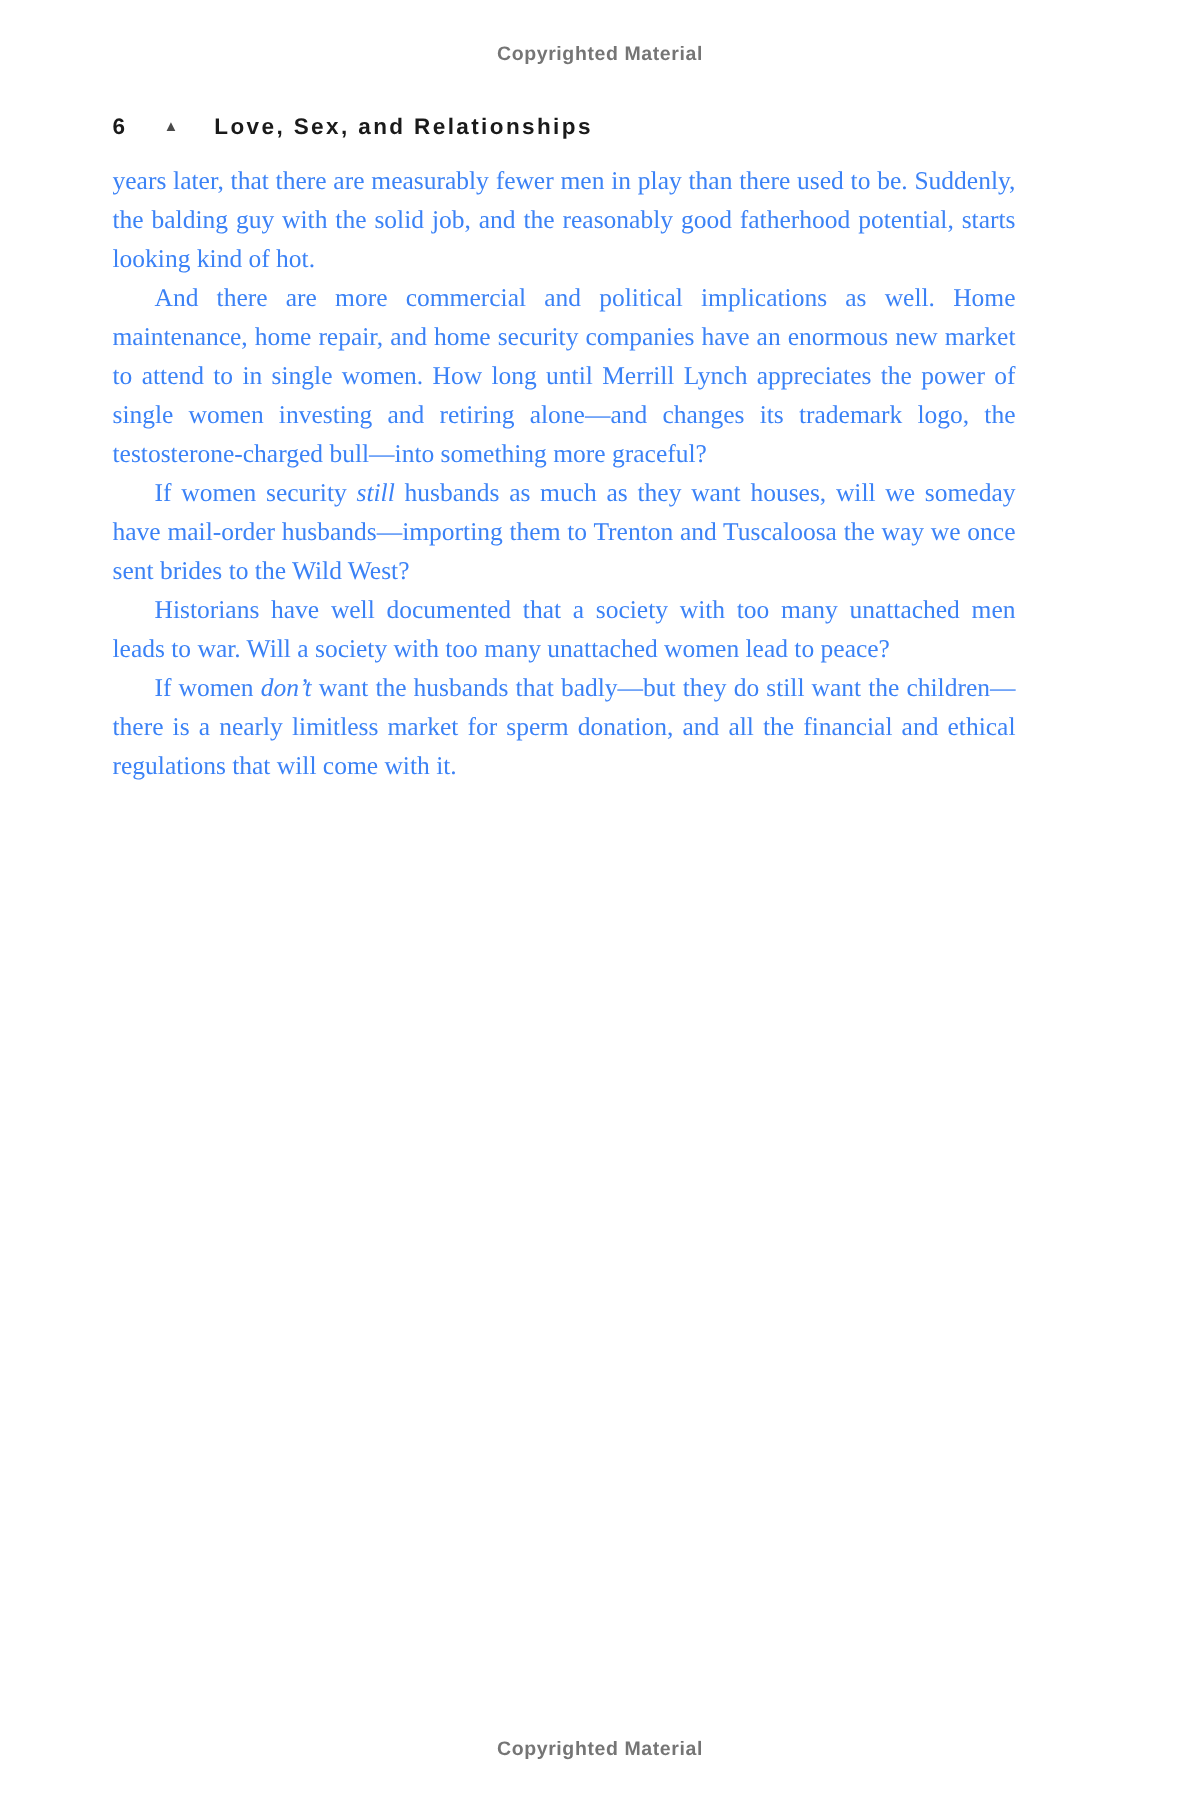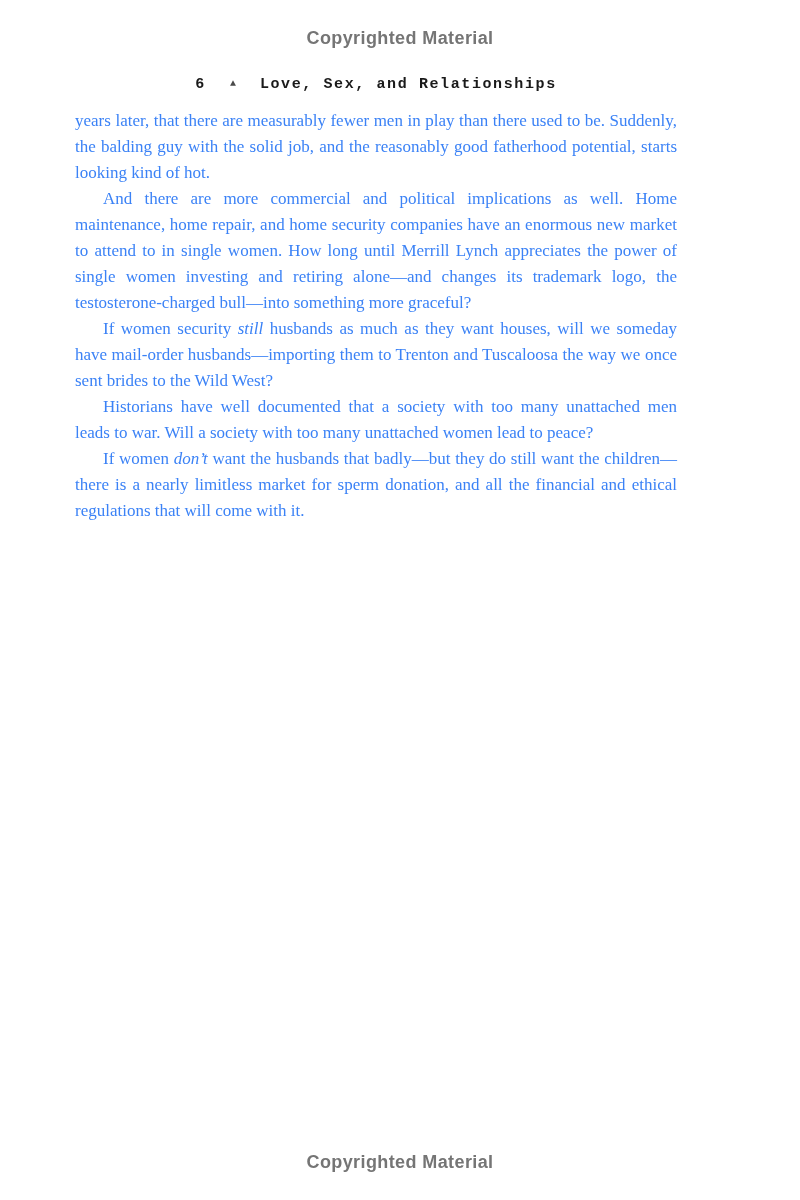--- a/index.html
+++ b/index.html
@@ -16,33 +16,33 @@
     background: #ffffff;
     overflow: hidden;
   }
   .copyright {
     position: absolute;
     left: 0;
     width: 100%;
     text-align: center;
     font-family: "Liberation Sans", sans-serif;
     font-weight: bold;
-    font-size: 18px;
+    font-size: 13px;
     letter-spacing: 0.4px;
     color: #757575;
   }
   .copyright.top { top: 28px; }
   .copyright.bottom { bottom: 27px; }
   .running-header {
     position: absolute;
     top: 76px;
     left: 75px;
     width: 602px;
-    text-align: center;
-    font-family: Liberation Mono, monospace;
+    text-align: left;
+    font-family: Liberation Sans, sans-serif;
     font-weight: bold;
     font-size: 15px;
     letter-spacing: 1.6px;
     color: #1a1a1a;
     white-space: nowrap;
   }
   .running-header .pagenum {
     margin-right: 24px;
   }
   .running-header .ornament {

